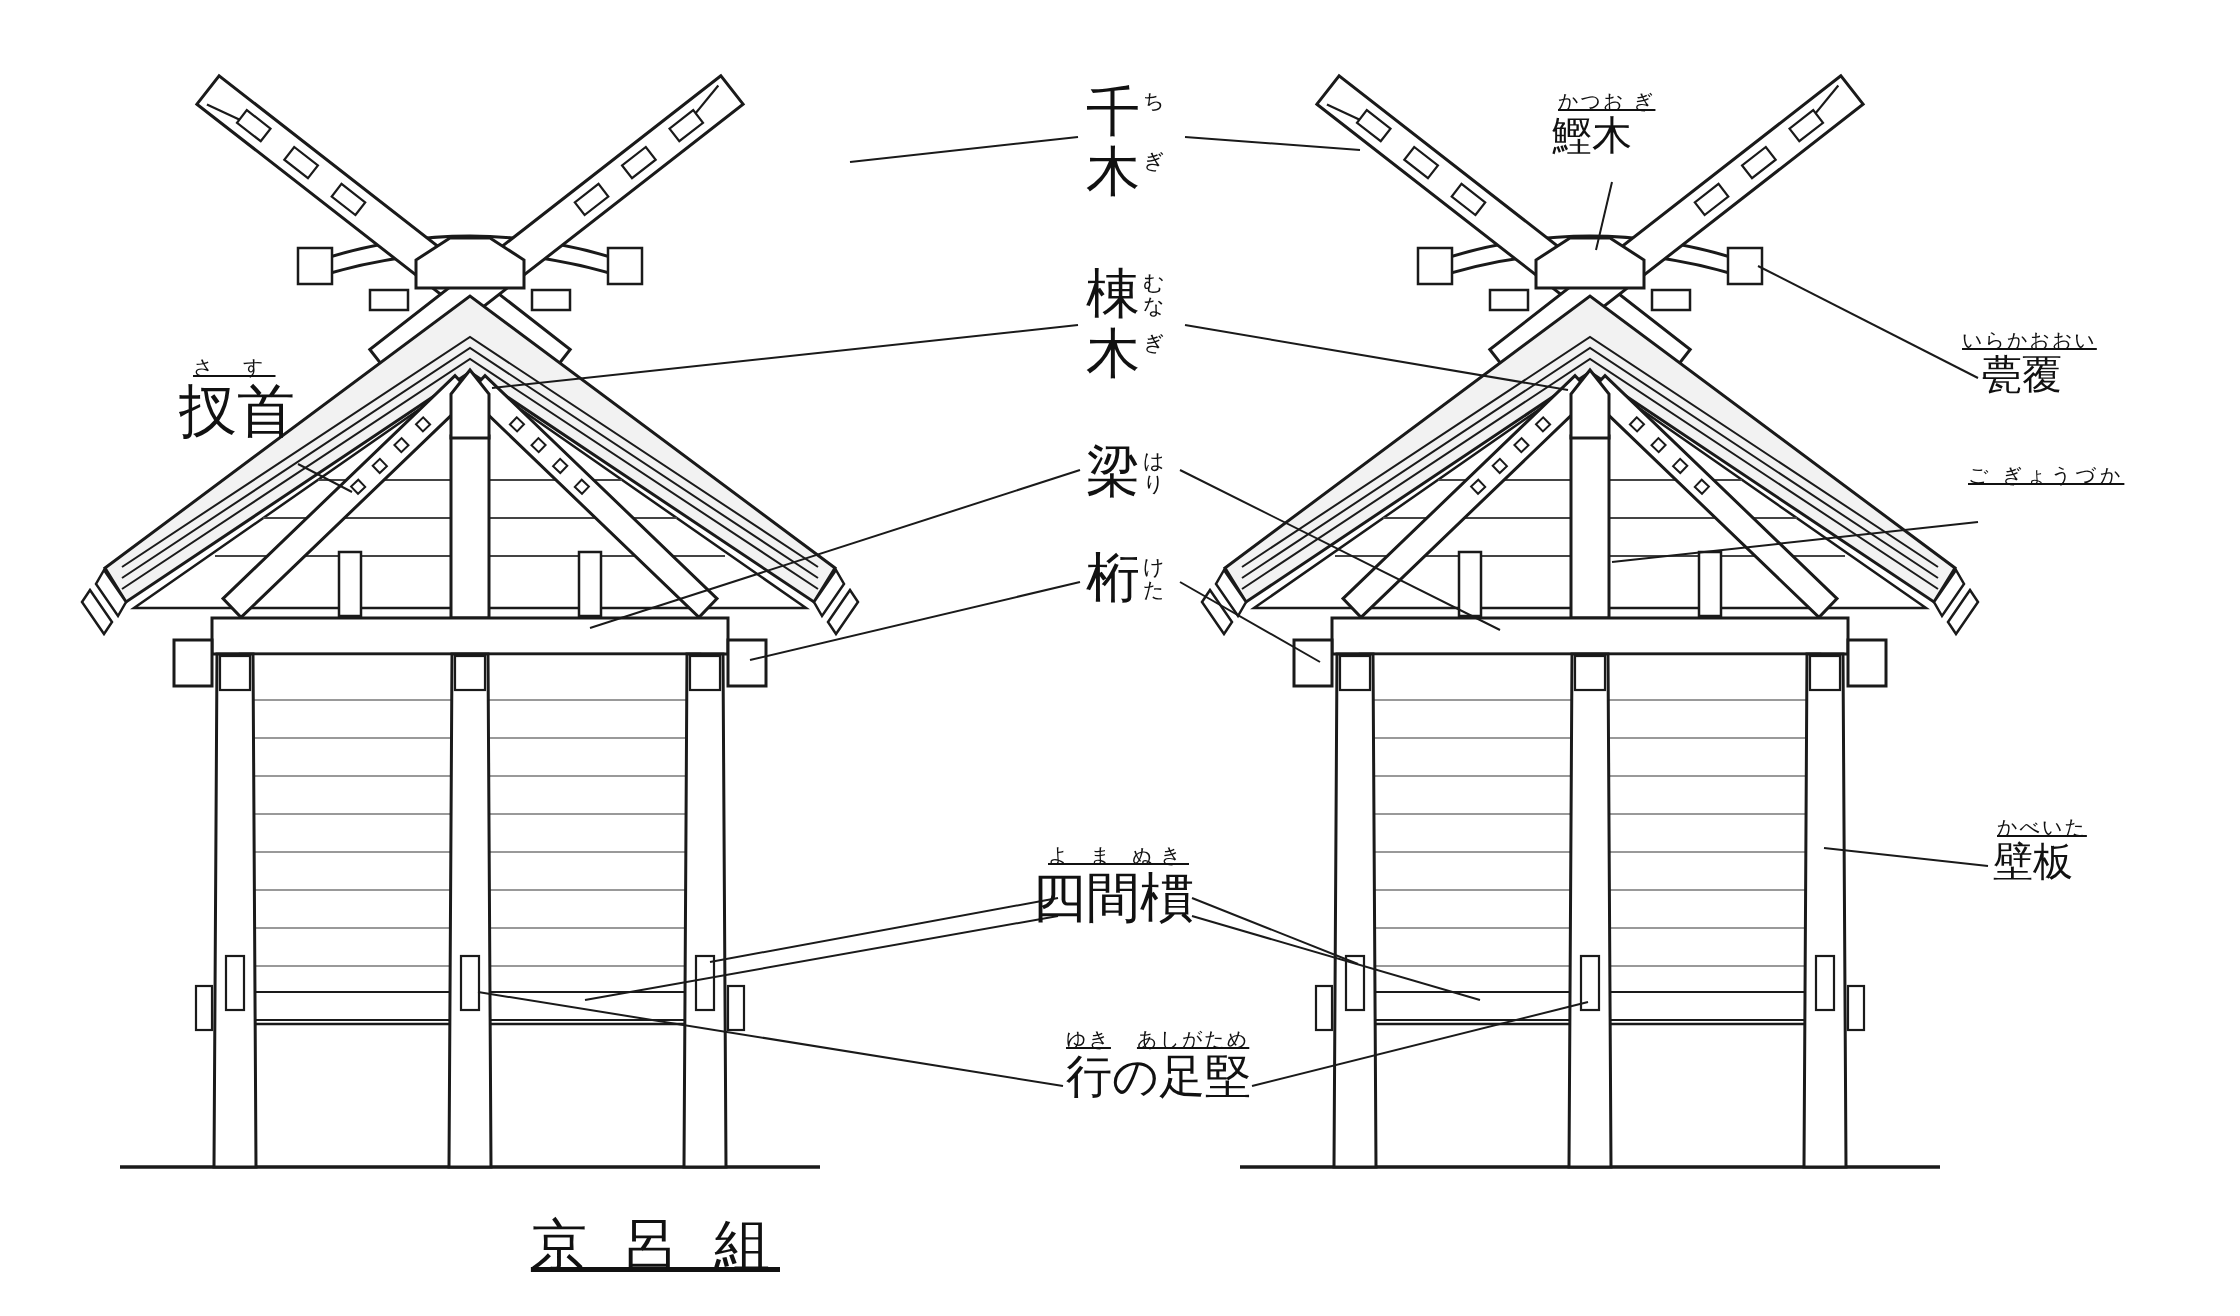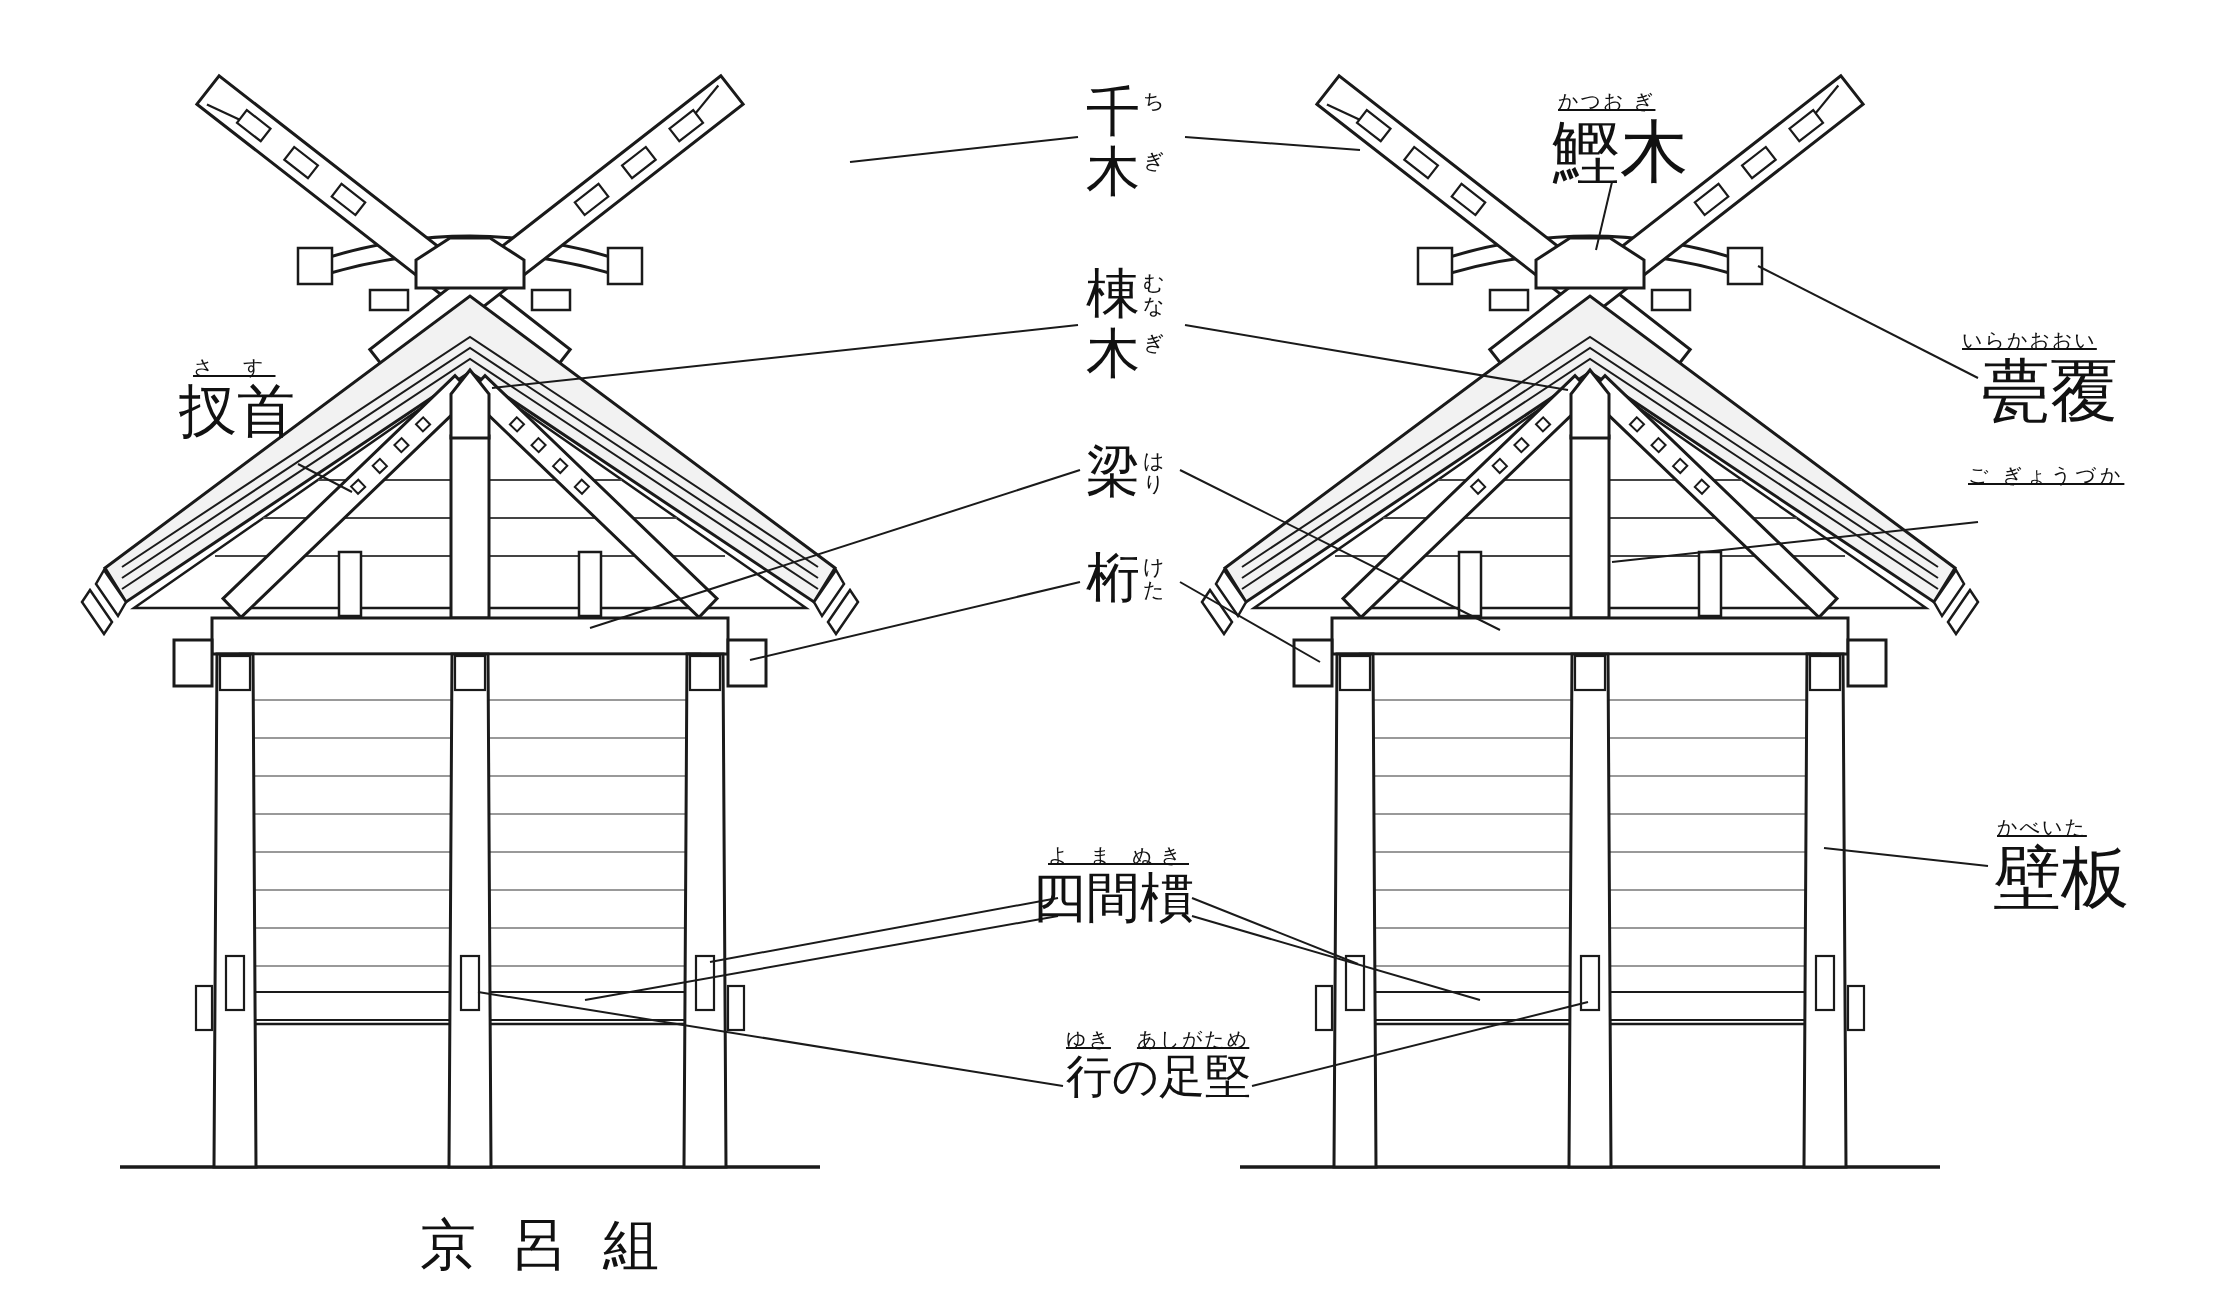--- a/index.html
+++ b/index.html
@@ -9,24 +9,24 @@
   }
   svg.scene{position:absolute;left:0;top:0;width:2240px;height:1316px;}
   
   .vlabel{position:absolute;display:flex;flex-direction:column;gap:6px;}
   .vrow{display:flex;align-items:flex-start;}
   .vrow .k{font-size:54px;line-height:1;font-weight:500;}
   .vrow .f{font-size:21px;line-height:1.1;width:23px;word-break:break-all;margin-top:5px;margin-left:3px;}
   
   .hlabel{position:absolute;}
   .hlabel .f{font-size:20px;letter-spacing:2px;line-height:1.1;display:block;text-decoration:underline;}
-  .hlabel .k{font-size:68px;line-height:1.15;font-weight:500;display:block;}
+  .hlabel .k{font-size:40px;line-height:1.15;font-weight:500;display:block;}
   .hlabel.small .k{font-size:46px;}
   .furirow{display:flex;gap:26px;}
-  .caption{position:absolute;font-size:56px;letter-spacing:10px;width:360px;text-align:left;font-weight:500;}
+  .caption{position:absolute;font-size:56px;letter-spacing:10px;width:360px;text-align:right;font-weight:500;text-decoration:underline;}
 </style>
 </head>
 <body>
 
 <div class="canvas">
 
   <svg class="scene" id="scene" viewBox="0 0 2240 1316">
       <g>
         <line x1="120" y1="1167" x2="820" y2="1167" stroke="#1a1a1a" stroke-width="3.5"></line>
         <path d="M 302 266 Q 470 206 638 266 L 638 282 Q 470 224 302 282 Z" fill="#fff" stroke="#1a1a1a" stroke-width="3"></path>

